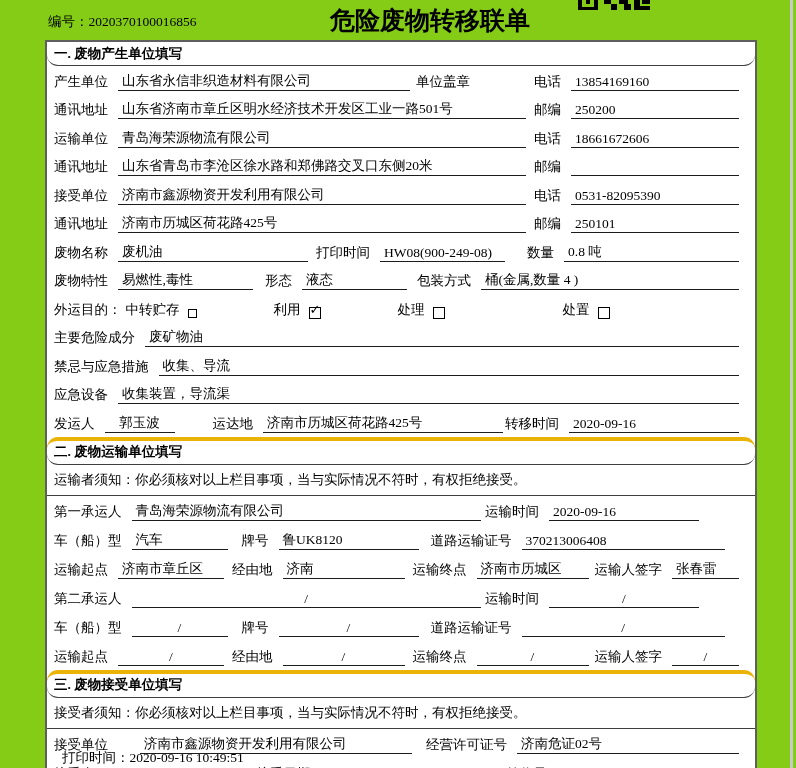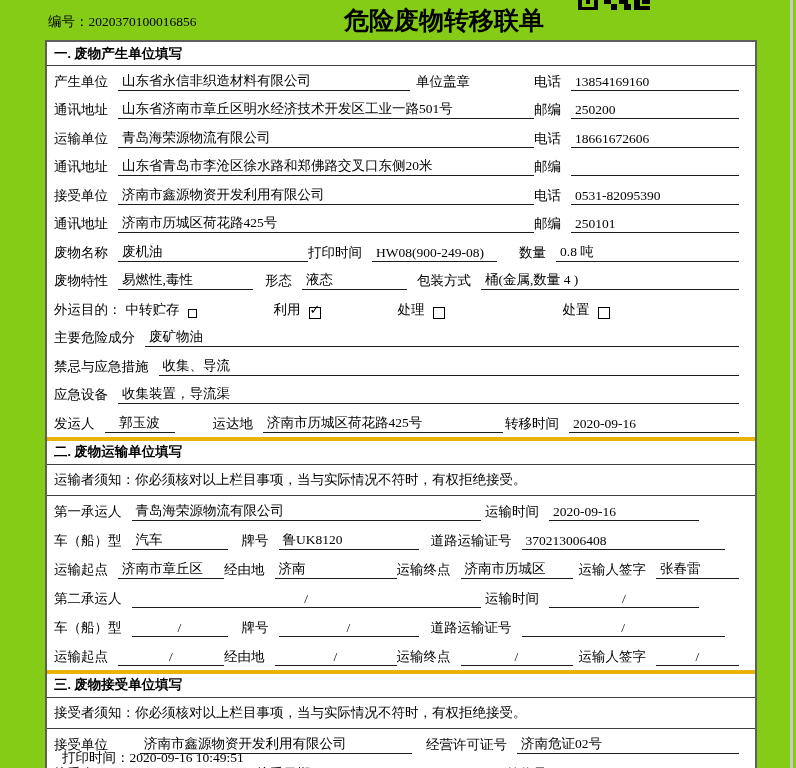--- a/index.html
+++ b/index.html
@@ -2,26 +2,26 @@
 <html><head>
 <meta charset="utf-8">
 <style>
   html,body{margin:0;padding:0;background:#fff;}
   body{width:796px;height:768px;position:relative;overflow:hidden;
        font-family:"Liberation Serif","DejaVu Serif",serif;color:#000;}
   .page{position:absolute;inset:0;background:#84cc16;}
   .page-edge{position:absolute;top:0;right:3px;width:3px;height:768px;background:#c9c9c9;}
   
   .doc-no{position:absolute;left:48px;top:13px;font-size:13.5px;white-space:nowrap;}
-  .title{position:absolute;left:344px;top:4px;font-size:25px;font-weight:bold;white-space:nowrap;}
+  .title{position:absolute;left:330px;top:4px;font-size:25px;font-weight:bold;white-space:nowrap;}
   .qr{position:absolute;left:578px;top:0;}
   
   .form{position:absolute;left:45px;top:40px;width:712px;border:2px solid #5f5f5f;box-sizing:border-box;background:#fff;}
   .sec-h{height:23px;display:flex;align-items:center;padding-left:7px;
-         font-size:13.5px;font-weight:bold;border-bottom:1px solid #3f3f3f;}
+         font-size:13.5px;font-weight:bold;border-bottom:1px solid #3f3f3f;border-radius:11px;}
   .sec-h.bt{border-top:4px solid #eab308;}
   .note{height:30px;display:flex;align-items:center;padding-left:7px;font-size:13.5px;
         border-bottom:1px solid #3f3f3f;}
   .r{display:flex;align-items:flex-end;height:24.5px;padding:0 16px 4px 7px;font-size:13.5px;}
   .s2 .r,.s3 .r{height:25px;}
   .lbl{white-space:nowrap;flex:none;}
   .val{border-bottom:1px solid #1c1c1c;margin-left:10px;padding:0 4px;white-space:nowrap;
        overflow:hidden;flex:none;box-sizing:border-box;min-height:16px;}
   .grow{flex:1 1 auto;}
   .push{margin-left:auto;}
@@ -32,21 +32,21 @@
        position:relative;box-sizing:border-box;flex:none;}
   .box.sm{width:9px;height:9px;margin-bottom:1px;}
   .mk{position:absolute;left:0;top:-5px;font-size:13px;font-weight:bold;
       font-family:"DejaVu Sans",sans-serif;line-height:13px;}
   
   .foot{position:absolute;left:62px;top:749px;font-size:13.5px;white-space:nowrap;}.w104{width:104px}.w106{width:106px}.w96{width:96px}
   .w112{width:112px}.w122{width:122px}.w125{width:125px}.w135{width:135px}
   .w105{width:105px}.w140{width:140px}.w150{width:150px}.w168{width:168px}
   .w172{width:172px}.w190{width:190px}.w240{width:240px}
   .w272{width:272px}.w292{width:292px}.w70{width:70px}
-  .ml2{margin-left:2px}.ml4{margin-left:4px}.ml6{margin-left:6px}.ml8{}
+  .ml2{margin-left:2px}.ml4{margin-left:4px}.ml6{margin-left:6px}.ml8{margin-left:8px}
   .ml10{margin-left:10px}.ml12{margin-left:12px}.ml14{margin-left:14px}.ml22{margin-left:22px}.ml32{margin-left:32px}.ml38{margin-left:38px}.ml44{margin-left:44px}.mr14{margin-right:14px}.mr40{margin-right:40px}
   .it148{width:148px}.it124{width:124px}.it165{width:165px}
 </style>
 </head>
 <body>
 
 <div class="page">
 
   <div class="doc-no">
     <span>编号：</span><span>2020370100016856</span>

